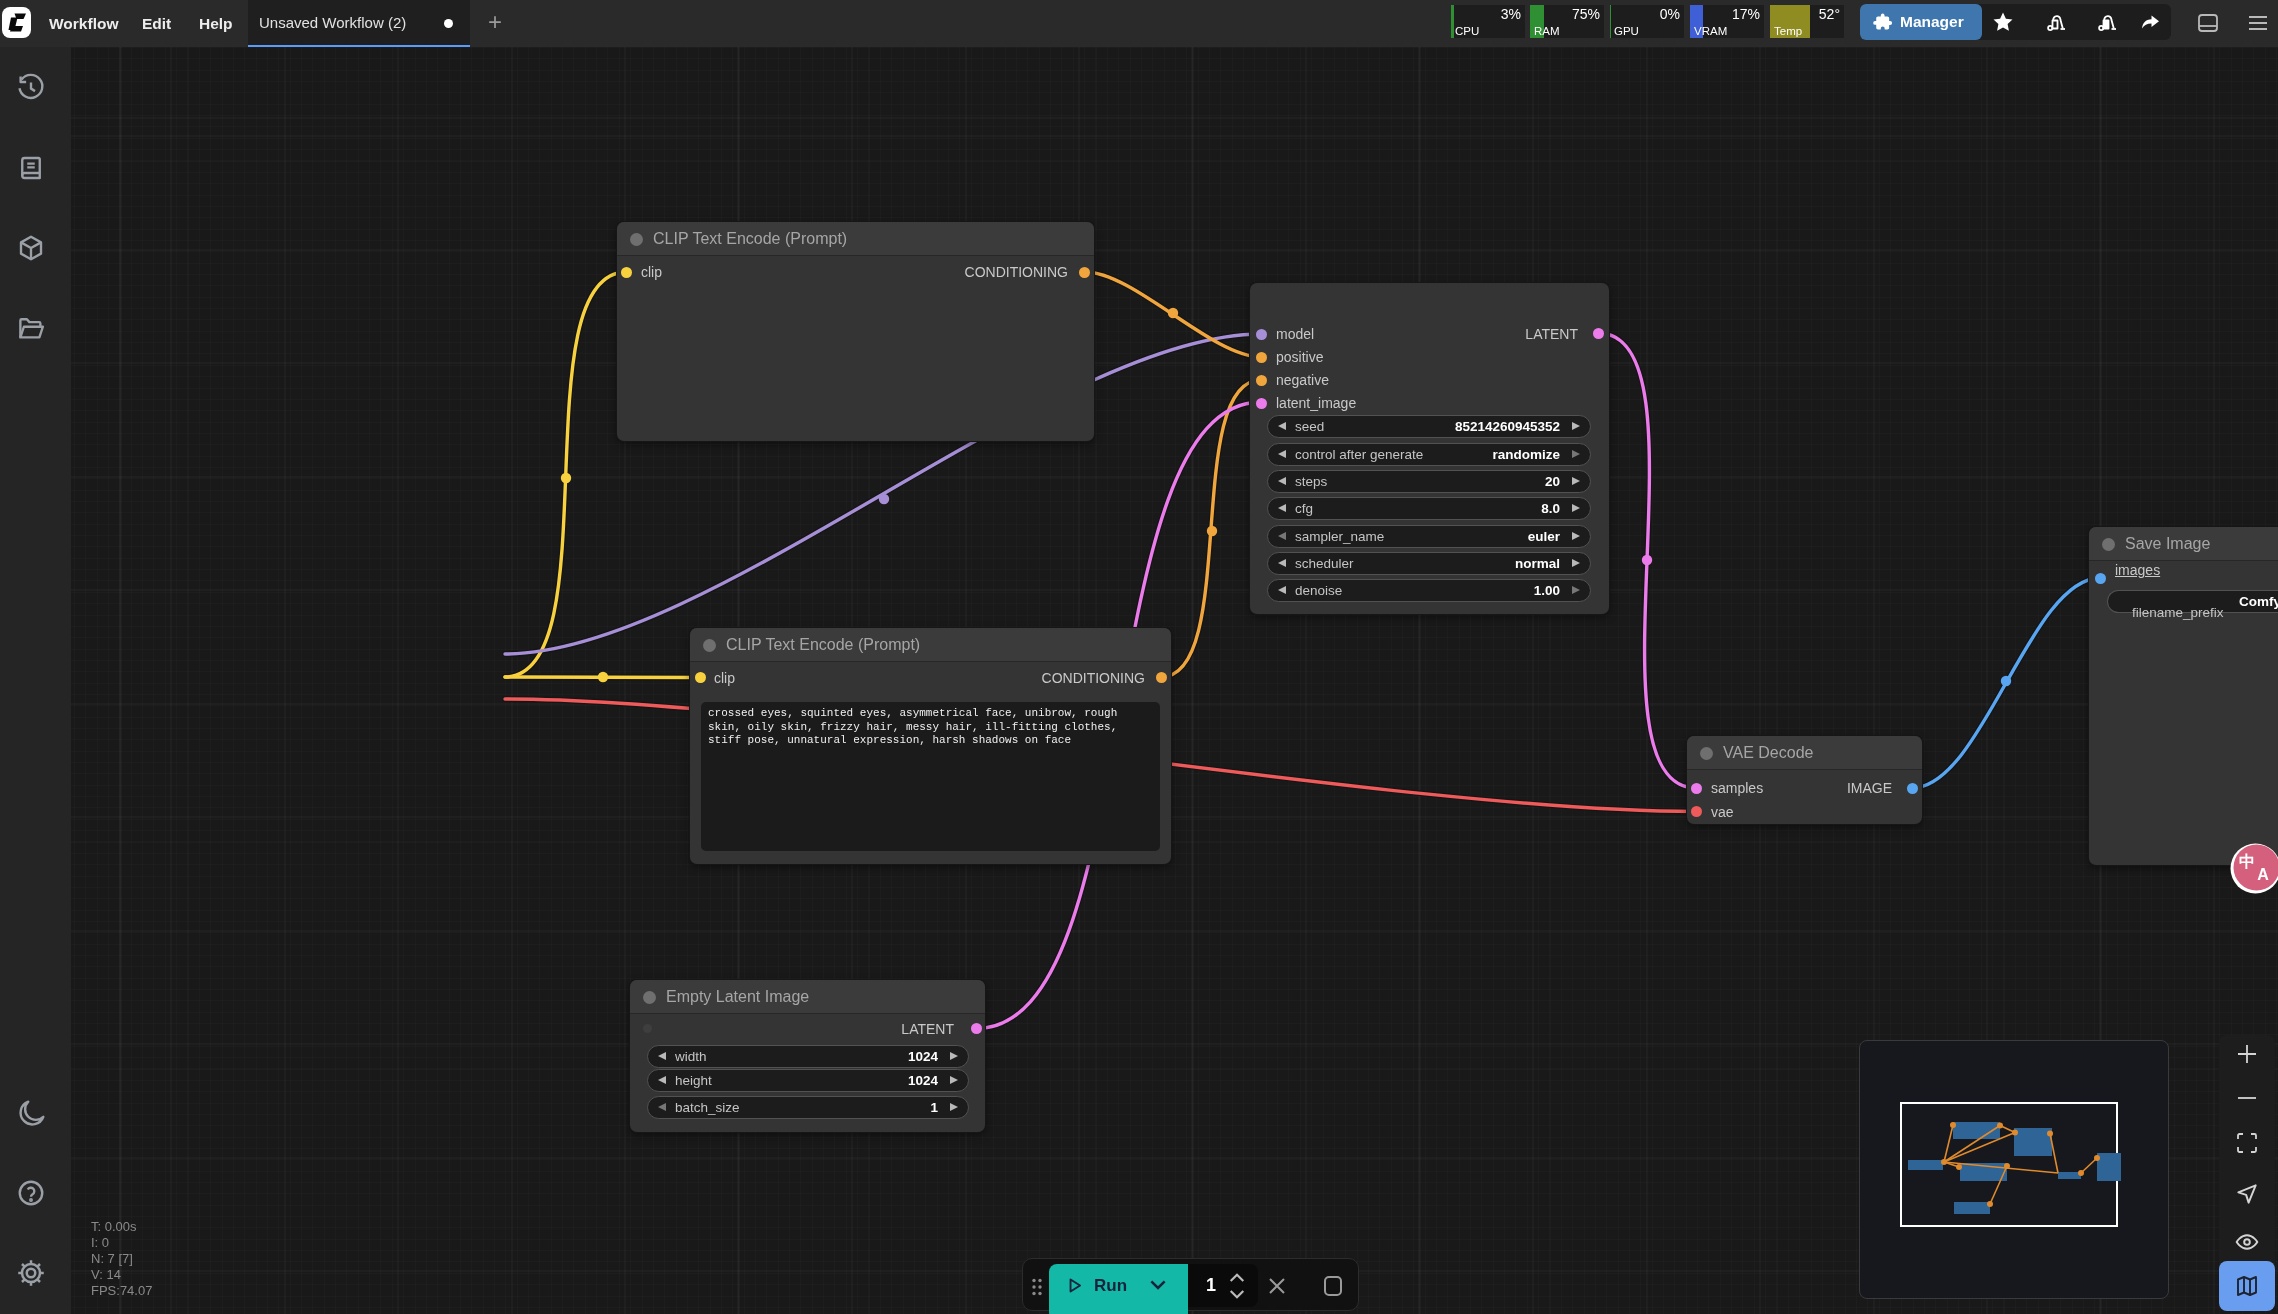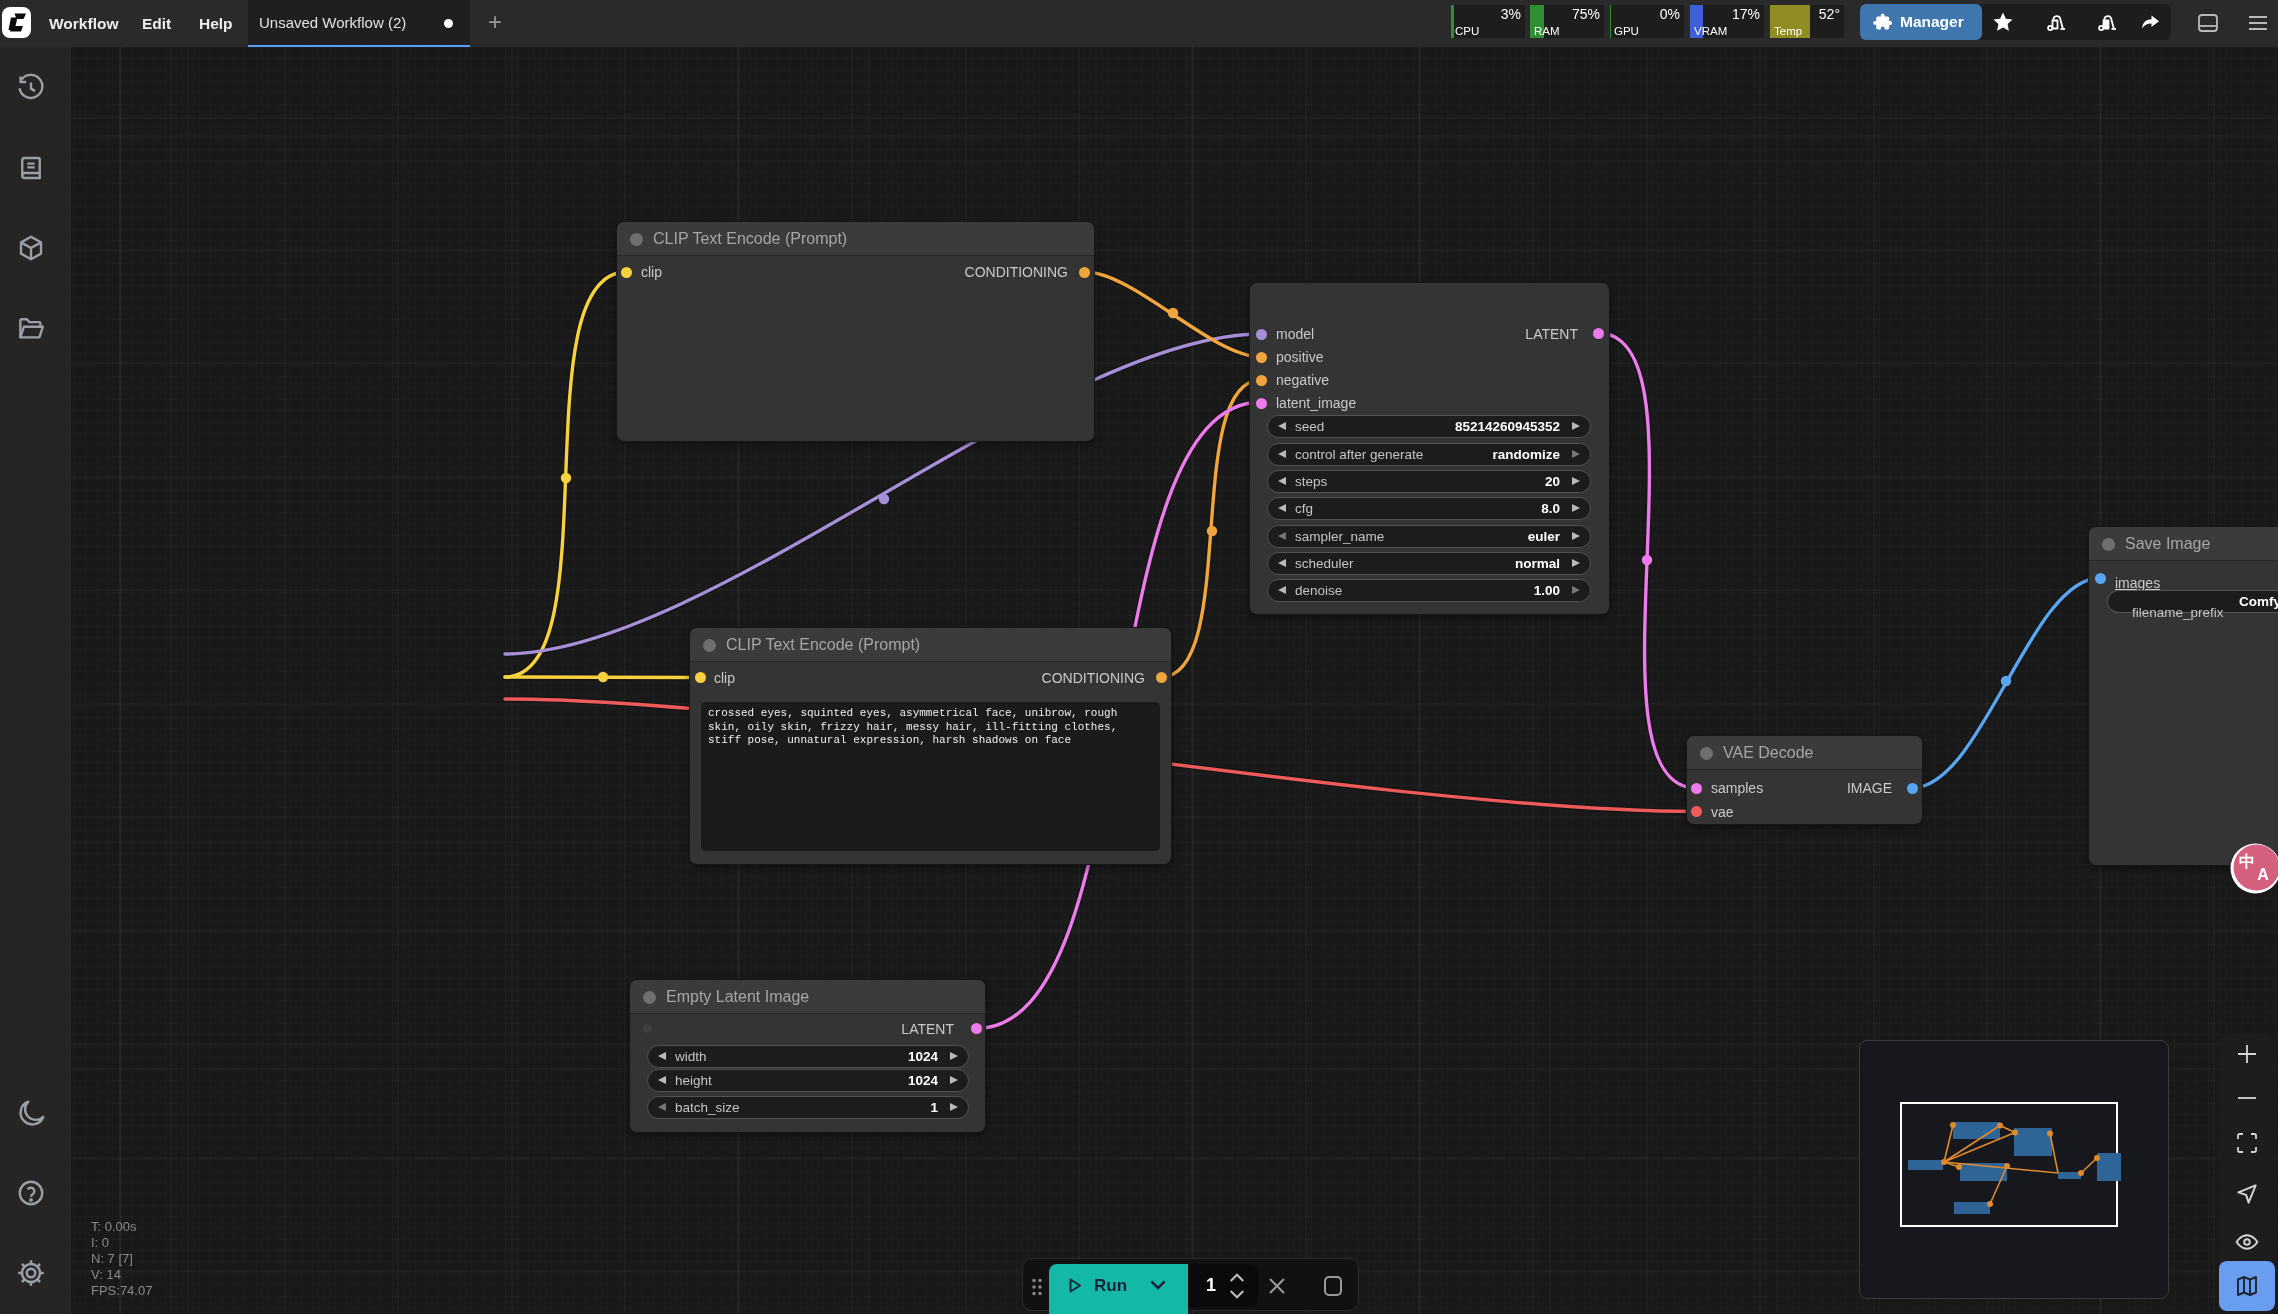--- a/index.html
+++ b/index.html
@@ -191,21 +191,21 @@
  <div class="olab" style="right:30px;top:44px;">IMAGE</div>
       <div class="sdot" style="left:219.5px;top:46.5px;background:#58a6f2;"></div>
 </div>
 
 <div class="node" style="left:2089px;top:527px;width:200px;height:338px;">
  <div class="nt">
         <div class="td"></div>
         <div class="tt">Save Image</div>
       </div>
  <div class="sdot" style="left:5.5px;top:45.5px;background:#58a6f2;"></div>
-      <div class="slab" style="left:26px;top:48px;text-decoration:underline;">images</div>
+      <div class="slab" style="left:26px;top:35px;text-decoration:underline;">images</div>
  <div class="w" style="left:18px;top:63px;width:182px;border-radius:12px 0 0 12px;border-right:none;">
         <span class="lab" style="left:24px;margin-top:11px;">filename_prefix</span>
         <span class="val" style="right:8px;">Comfy</span>
       </div>
 </div>
 
 <div class="node" style="left:630px;top:980px;width:355px;height:152px;">
  <div class="nt">
         <div class="td"></div>
         <div class="tt">Empty Latent Image</div>

